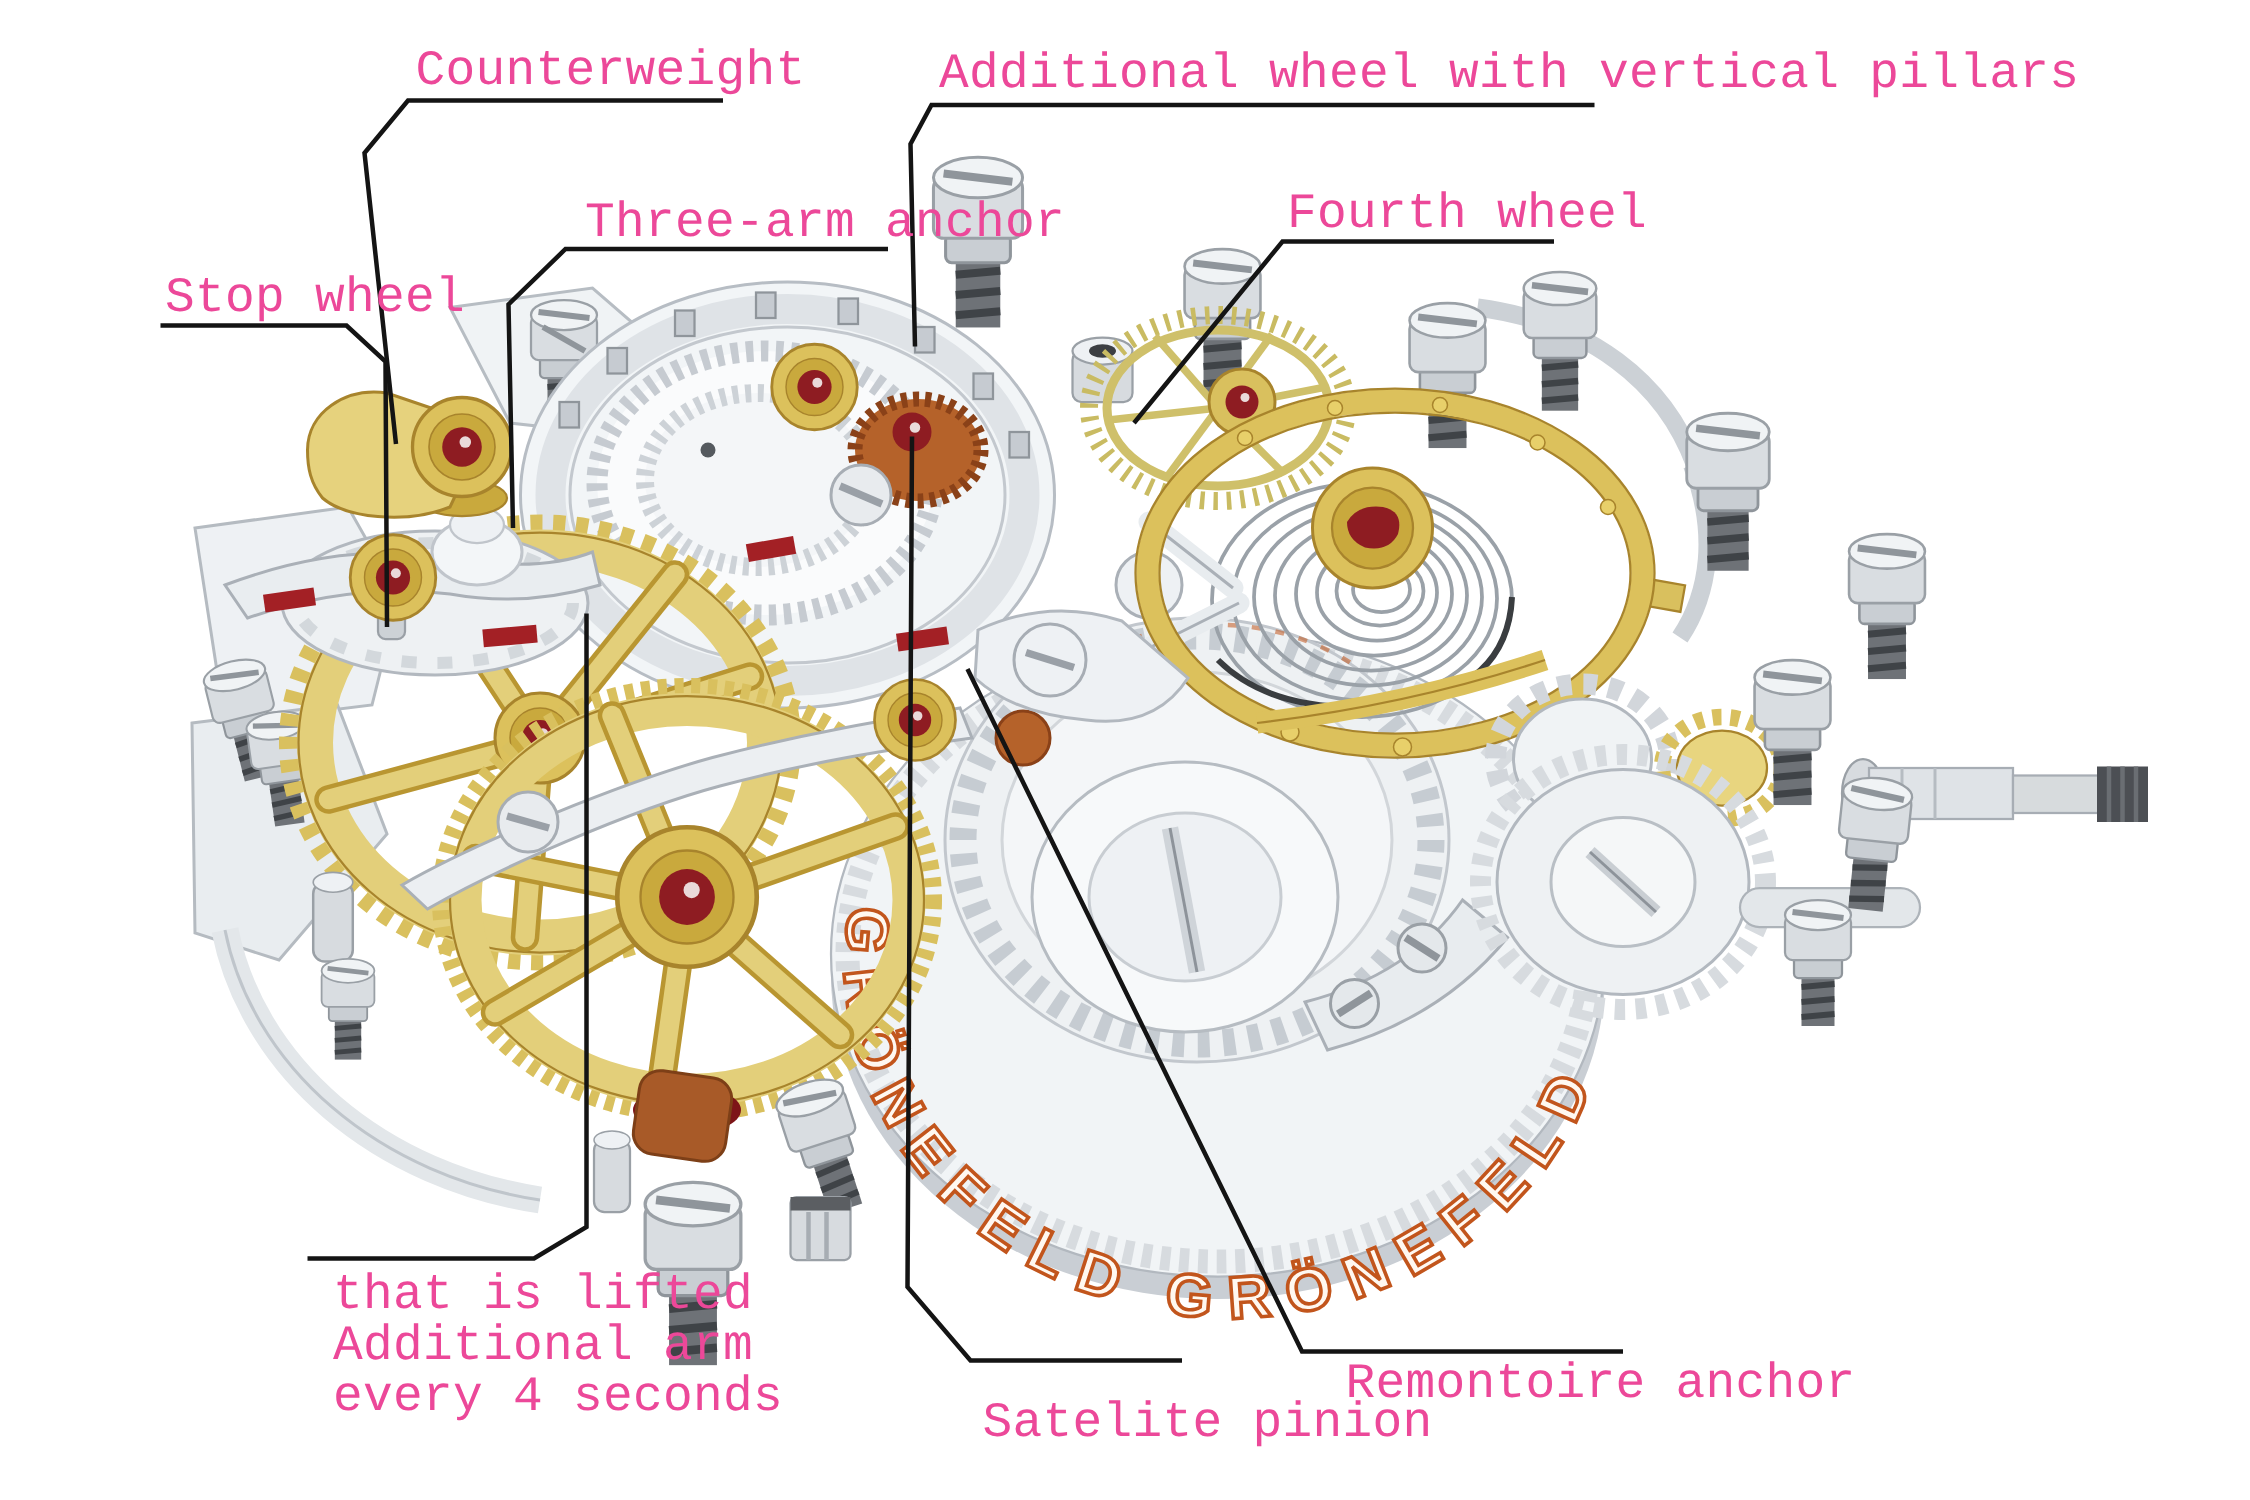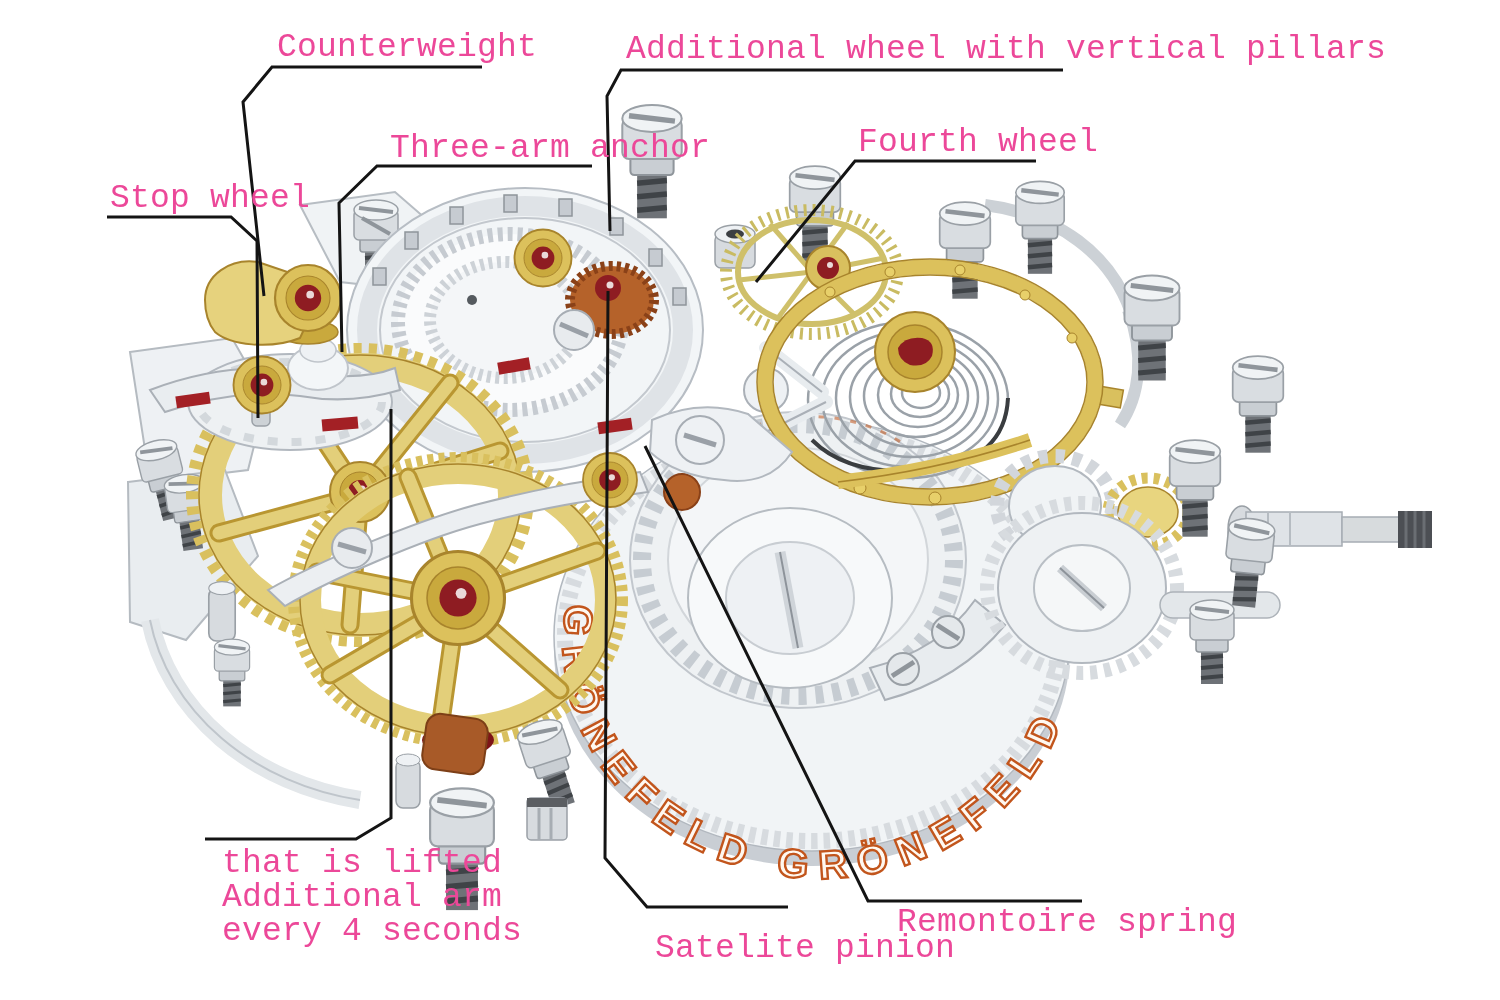--- a/index.html
+++ b/index.html
@@ -326,15 +326,15 @@
 <div class="callout-label" style="left:858px;top:126px;text-align:right;">Fourth wheel</div>
 
 <div class="callout-label" style="left:222px;top:847px;line-height:34px;">
   <div>that is lifted</div>
   <div>Additional arm</div>
   <div>every 4 seconds</div>
 </div>
 
 <div class="callout-label" style="left:655px;top:932px;">Satelite pinion</div>
 
-<div class="callout-label" style="left:897px;top:906px;">Remontoire spring</div>
+<div class="callout-label" style="left:897px;top:906px;">Remontoire anchor</div>
 
 </div>
 
 </body></html>

